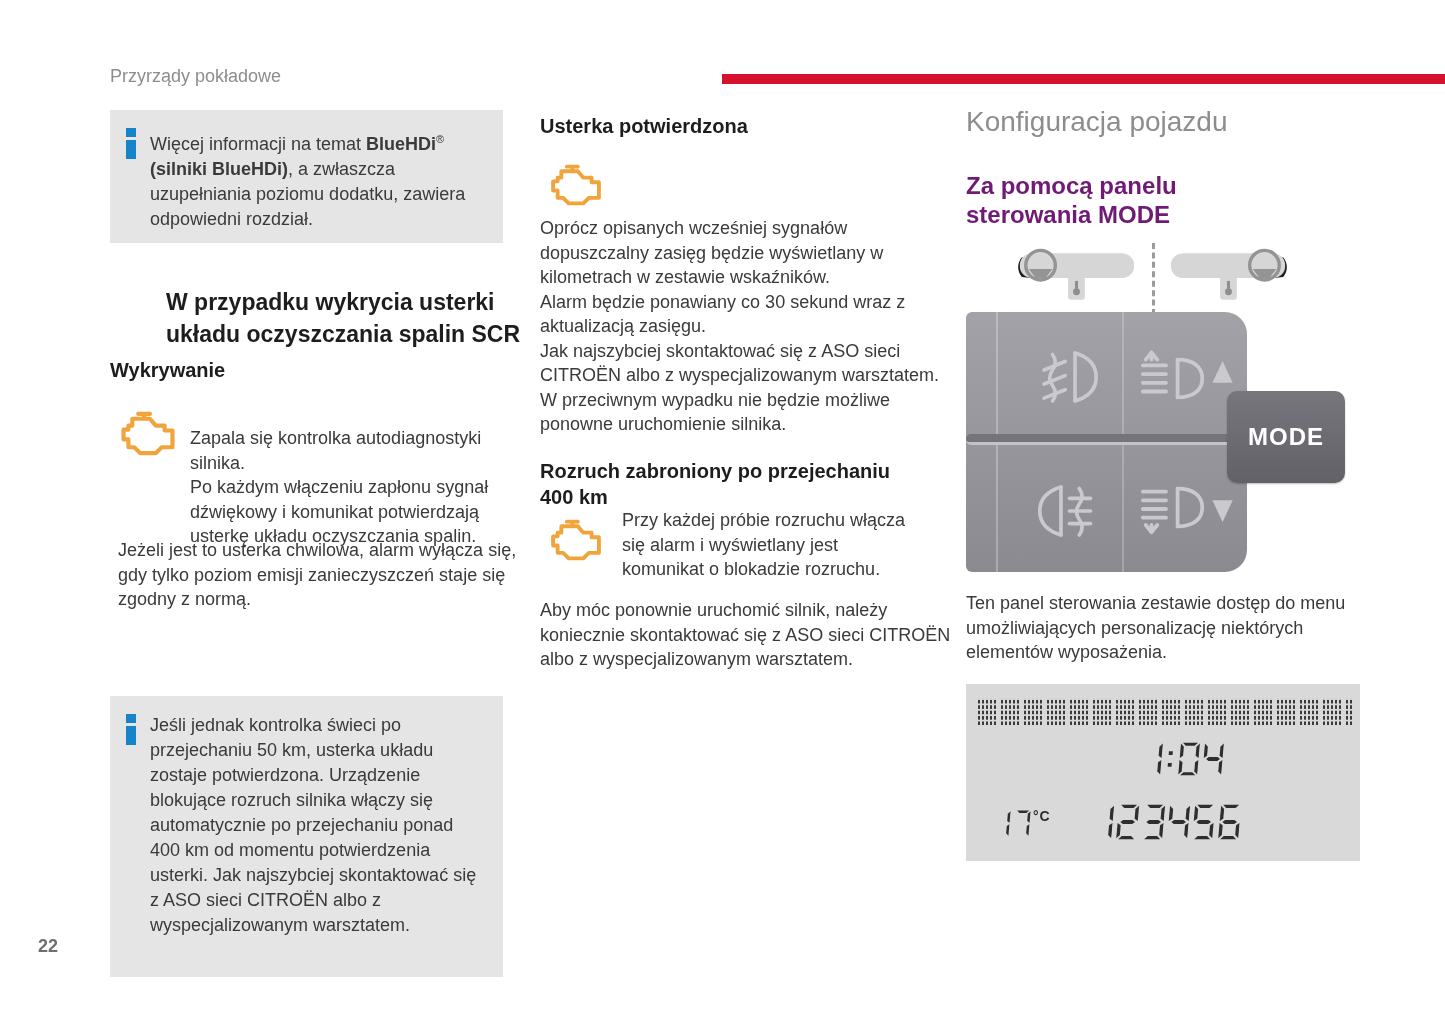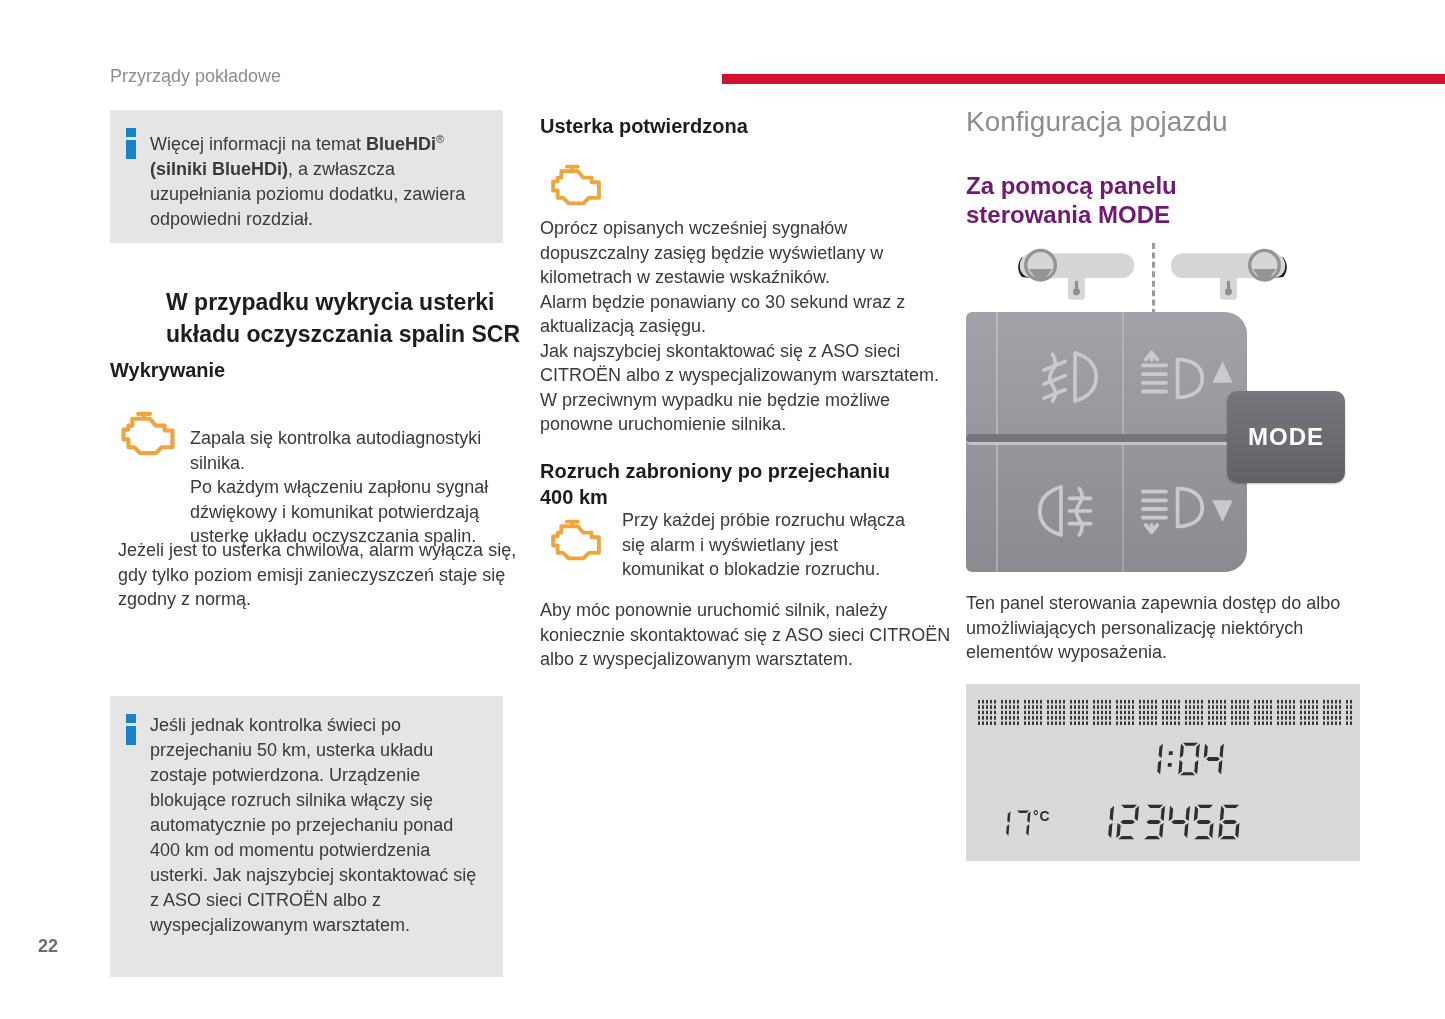--- a/index.html
+++ b/index.html
@@ -189,21 +189,21 @@
       <path d="M10 8h16M10 14h16M10 20h16M10 26h16"></path>
       <path d="M12 31l4 5 4-5M16 31v5"></path>
       <path d="M34 6v26"></path>
       <path d="M34 6c11 0 17 5 17 13s-6 13-17 13"></path>
       <polygon points="58,14 72,14 65,29"></polygon>
     </svg>
   </div>
 
   <div class="mode-btn">MODE</div>
 
-  <p class="body-text" style="position:absolute;left:966px;top:591px;width:412px;">Ten panel sterowania zapewnia dostęp do albo umożliwiających personalizację niektórych elementów wyposażenia.</p>
+  <p class="body-text" style="position:absolute;left:966px;top:591px;width:412px;">Ten panel sterowania zestawie dostęp do menu umożliwiających personalizację niektórych elementów wyposażenia.</p>
 
   <div class="lcd-display">
     <div class="matrix-row">
         <div class="mx"></div>
         <div class="mx"></div>
         <div class="mx"></div>
         <div class="mx"></div>
         <div class="mx"></div>
         <div class="mx"></div>
         <div class="mx"></div>

